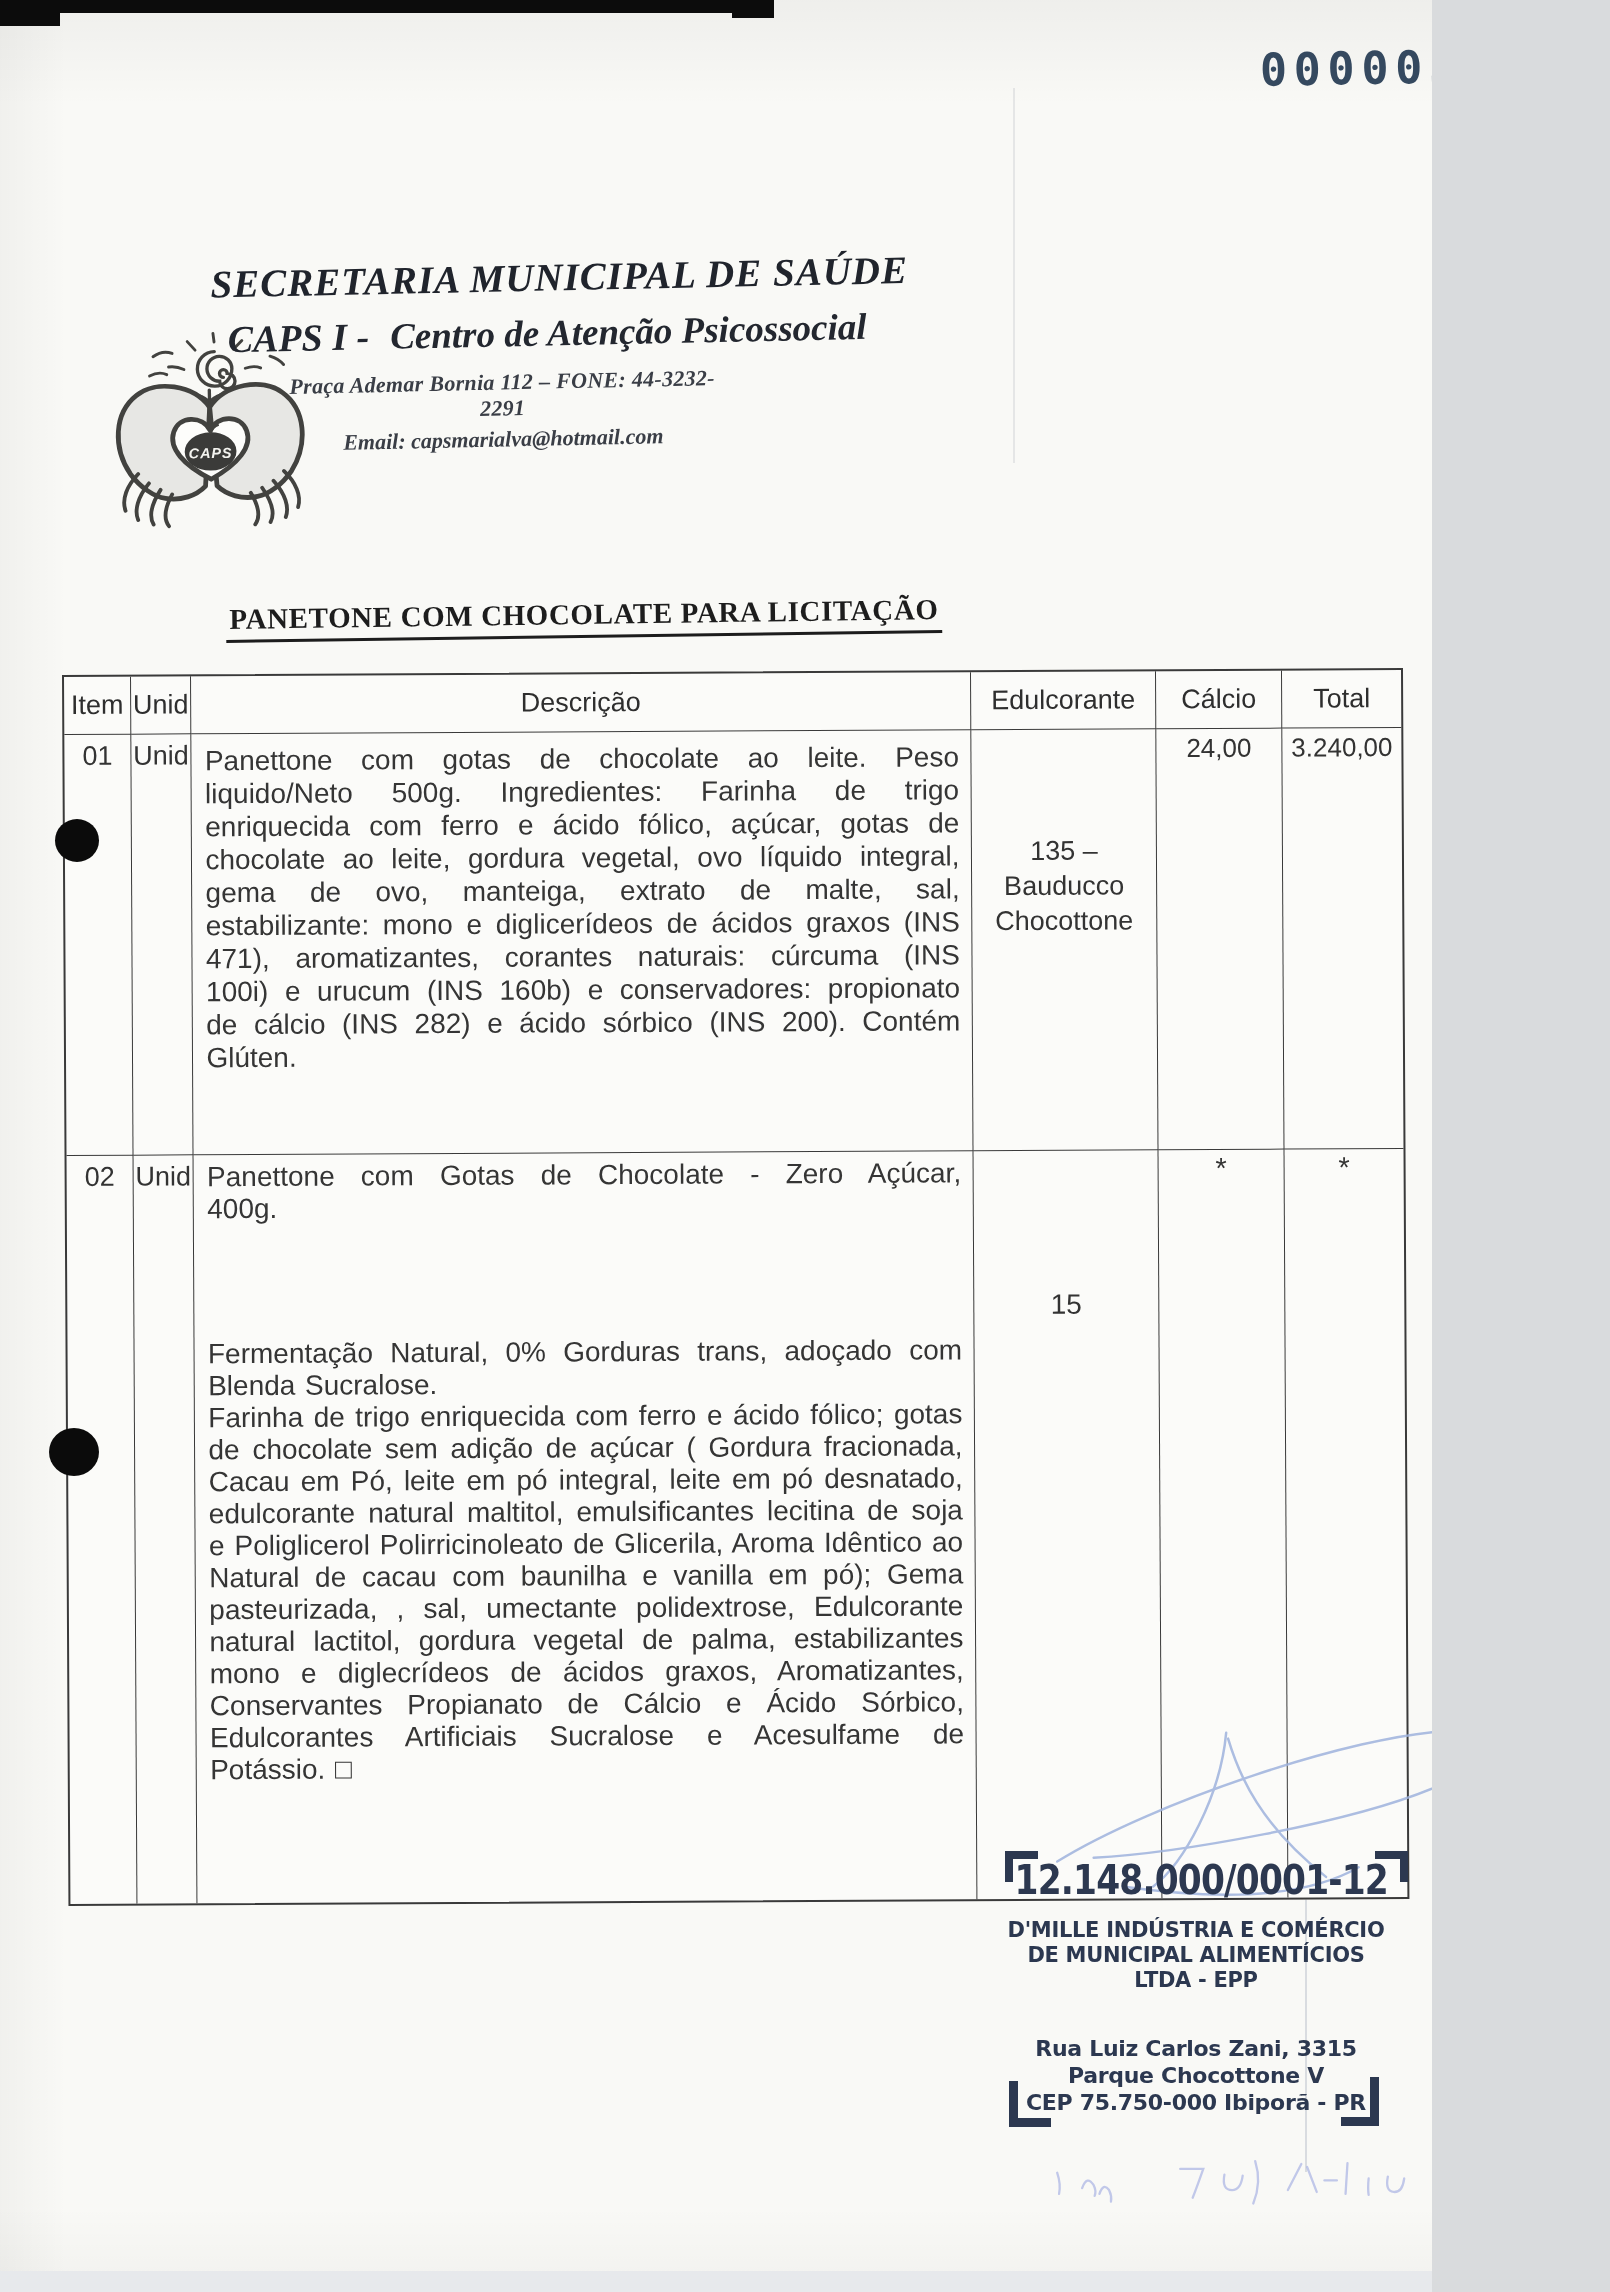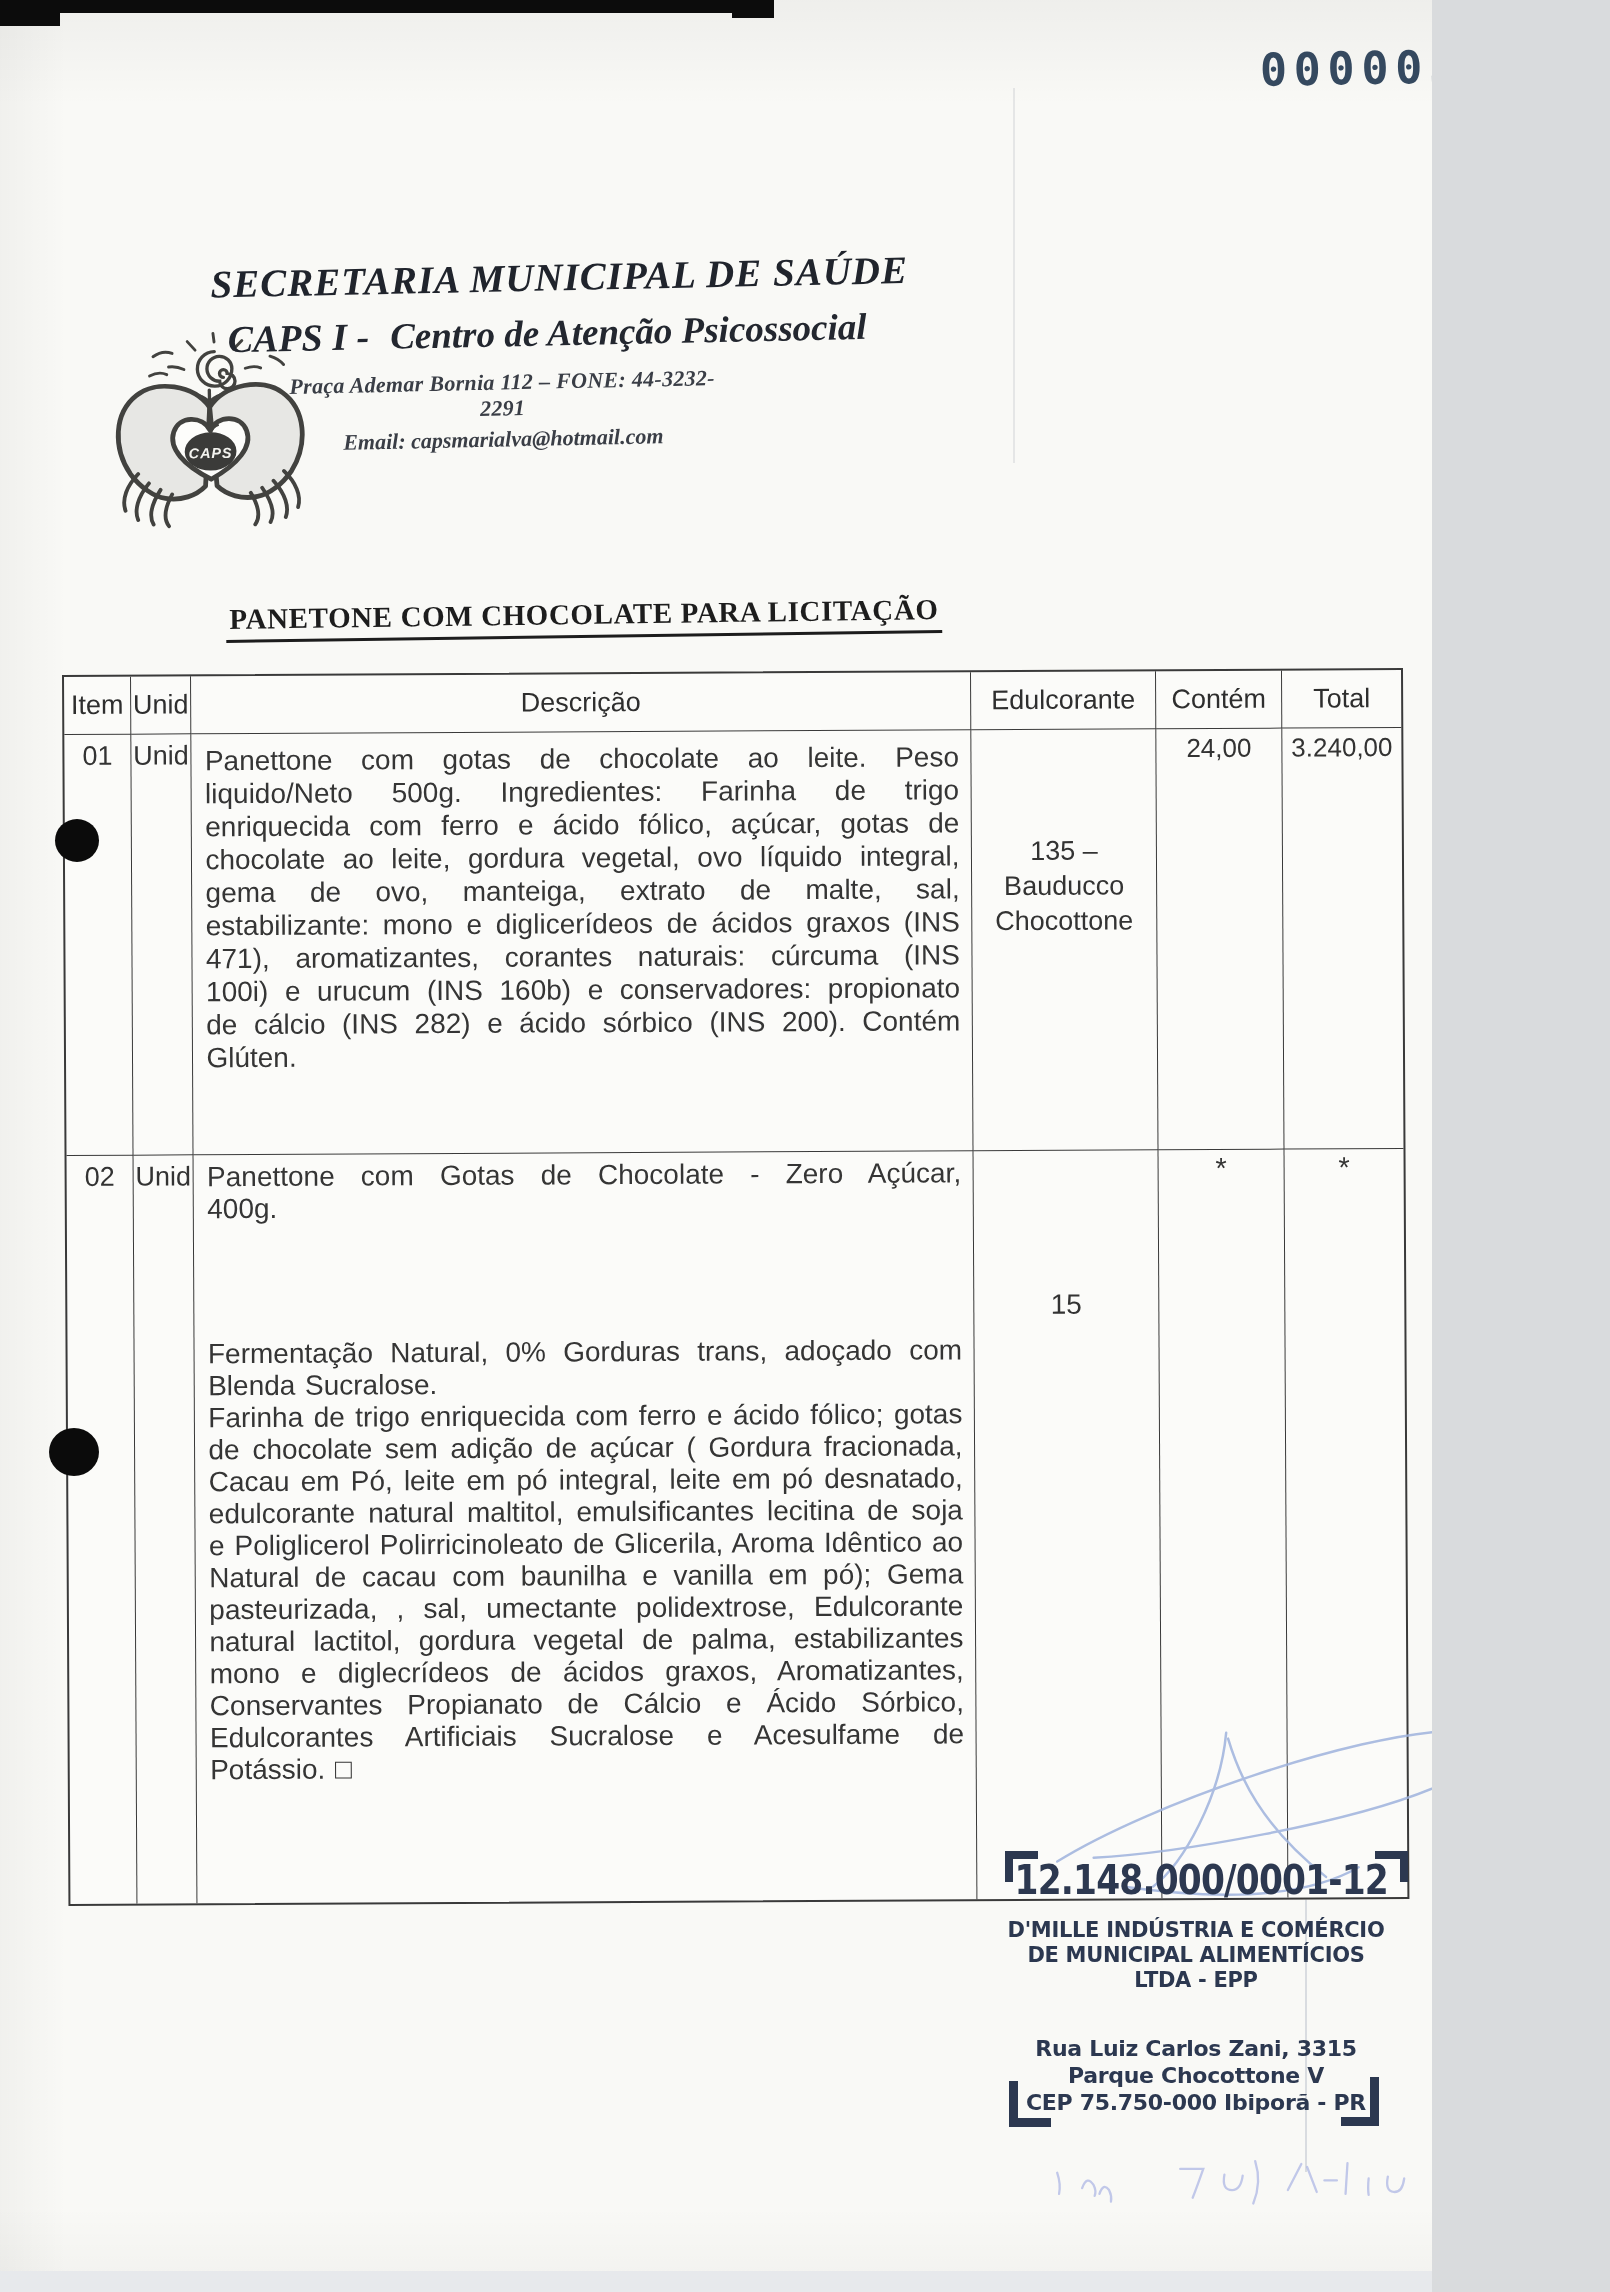--- a/index.html
+++ b/index.html
@@ -171,21 +171,21 @@
 
   <div class="title-wrap">
     <span class="doc-title">PANETONE COM CHOCOLATE PARA LICITAÇÃO</span>
   </div>
 
   <div class="doc-table">
     <div class="cell hcell">Item</div>
     <div class="cell hcell">Unid</div>
     <div class="cell hcell">Descrição</div>
     <div class="cell hcell">Edulcorante</div>
-    <div class="cell hcell">Contém</div>
+    <div class="cell hcell">Cálcio</div>
     <div class="cell hcell last-col">Total</div>
 
     <div class="cell cell-top">01</div>
     <div class="cell cell-top">Unid</div>
     <div class="cell desc-cell">
       <p>Panettone com gotas de chocolate ao leite. Peso liquido/Neto 500g. Ingredientes: Farinha de trigo enriquecida com ferro e ácido fólico, açúcar, gotas de chocolate ao leite, gordura vegetal, ovo líquido integral, gema de ovo, manteiga, extrato de malte, sal, estabilizante: mono e diglicerídeos de ácidos graxos (INS 471), aromatizantes, corantes naturais: cúrcuma (INS 100i) e urucum (INS 160b) e conservadores: propionato de cálcio (INS 282) e ácido sórbico (INS 200). Contém Glúten.</p>
     </div>
     <div class="cell qty-cell qty1">135 –
 Bauducco
 Chocottone</div>

